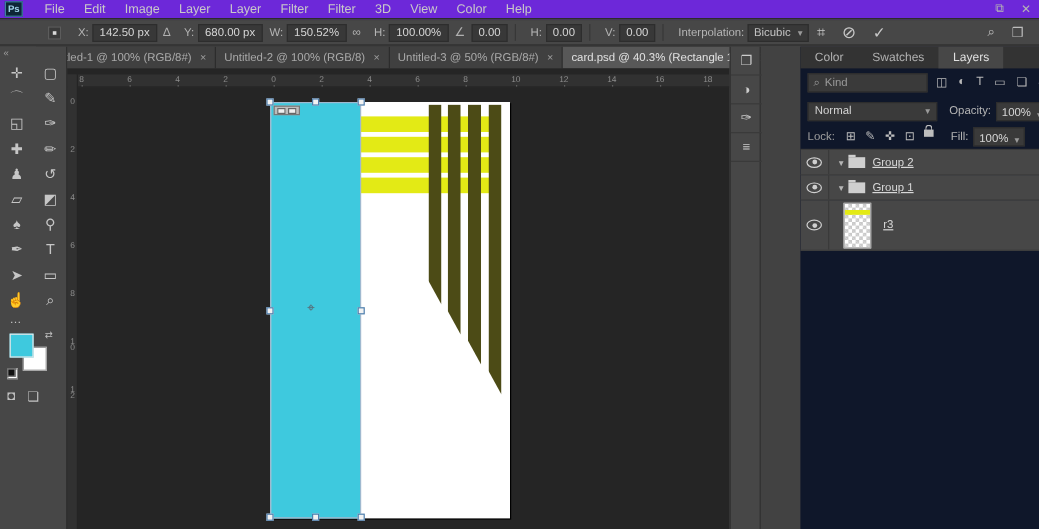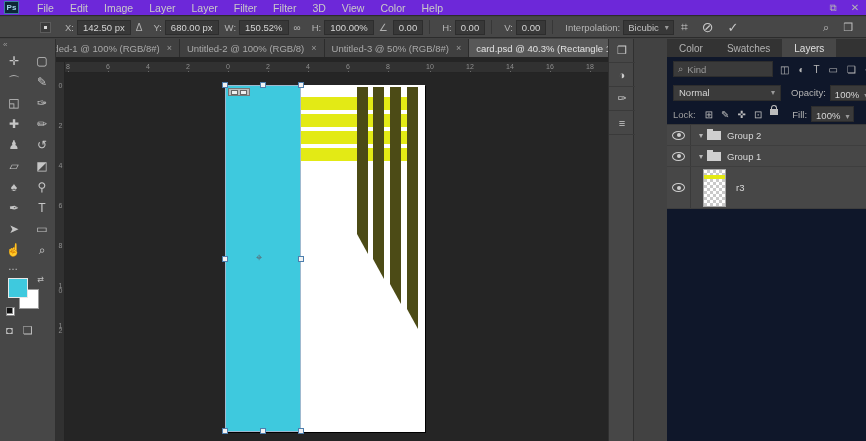--- a/index.html
+++ b/index.html
@@ -126,21 +126,21 @@
   .lrow.grp { height:21px; }
   .lrow.shp { height:42px; }
   .lrow.selected { background:#6c6c6c; }
   .eyecell { width:24px; align-self:stretch; display:flex; align-items:center; justify-content:center;
     border-right:1px solid #3a3a3a; }
   .eye { width:13px; height:9px; border:1px solid #cfcfcf; border-radius:50%; position:relative; }
   .eye::after { content:""; position:absolute; left:3.5px; top:1.5px; width:4px; height:4px; background:#cfcfcf; border-radius:50%; }
   .chev { margin:0 2px 0 8px; color:#b5b5b5; font-size:8px; }
   .folder { position:relative; width:14px; height:9px; background:#cfcfcf; margin:0 6px 0 2px; }
   .folder::before { content:""; position:absolute; left:0; top:-2px; width:6px; height:2px; background:#cfcfcf; }
-  .lname { font-size:9.5px; color:#d8d8d8; }
+  .lname { font-size:9.5px; color:#d8d8d8;text-decoration:underline; }
   .thumbwrap { margin-left:12px; margin-right:10px; position:relative; }
   .thumb { width:23px; height:38px; background:#fff; border:1px solid #a8a8a8; position:relative; overflow:hidden;
     background-image:
       linear-gradient(45deg,#c9c9c9 25%,transparent 25%,transparent 75%,#c9c9c9 75%),
       linear-gradient(45deg,#c9c9c9 25%,transparent 25%,transparent 75%,#c9c9c9 75%);
     background-size:6px 6px; background-position:0 0,3px 3px; }
   .selected .thumb { border:1px solid #e8e8e8; outline:1px solid #8a8a8a; }
   .ov-cyan { position:absolute; left:0; top:0; width:8px; height:100%; background:var(--cyan); }
   .ov-vline { position:absolute; left:13px; top:0; width:2px; height:58%; background:var(--olive); }
   .ov-hstripe { position:absolute; left:0; top:5px; width:100%; height:4px; background:var(--yellow); }

